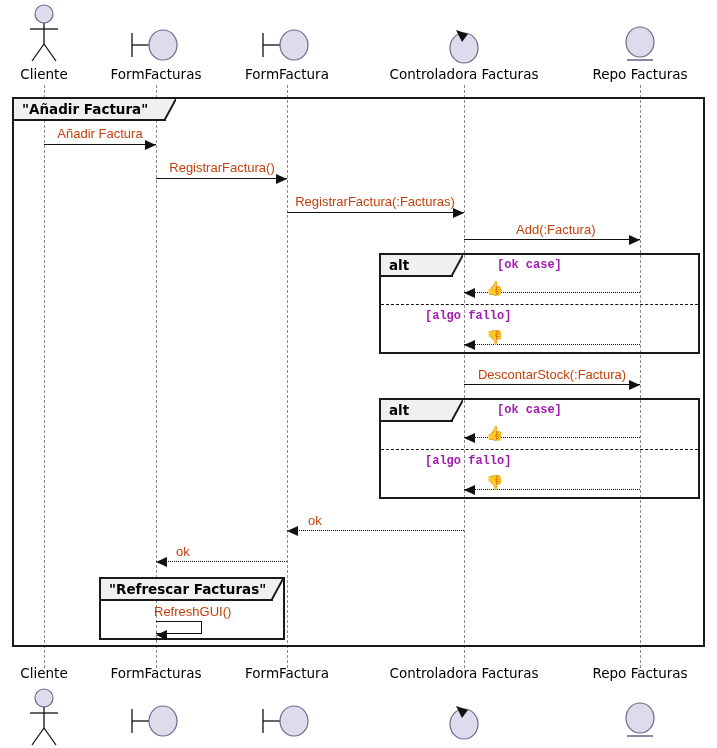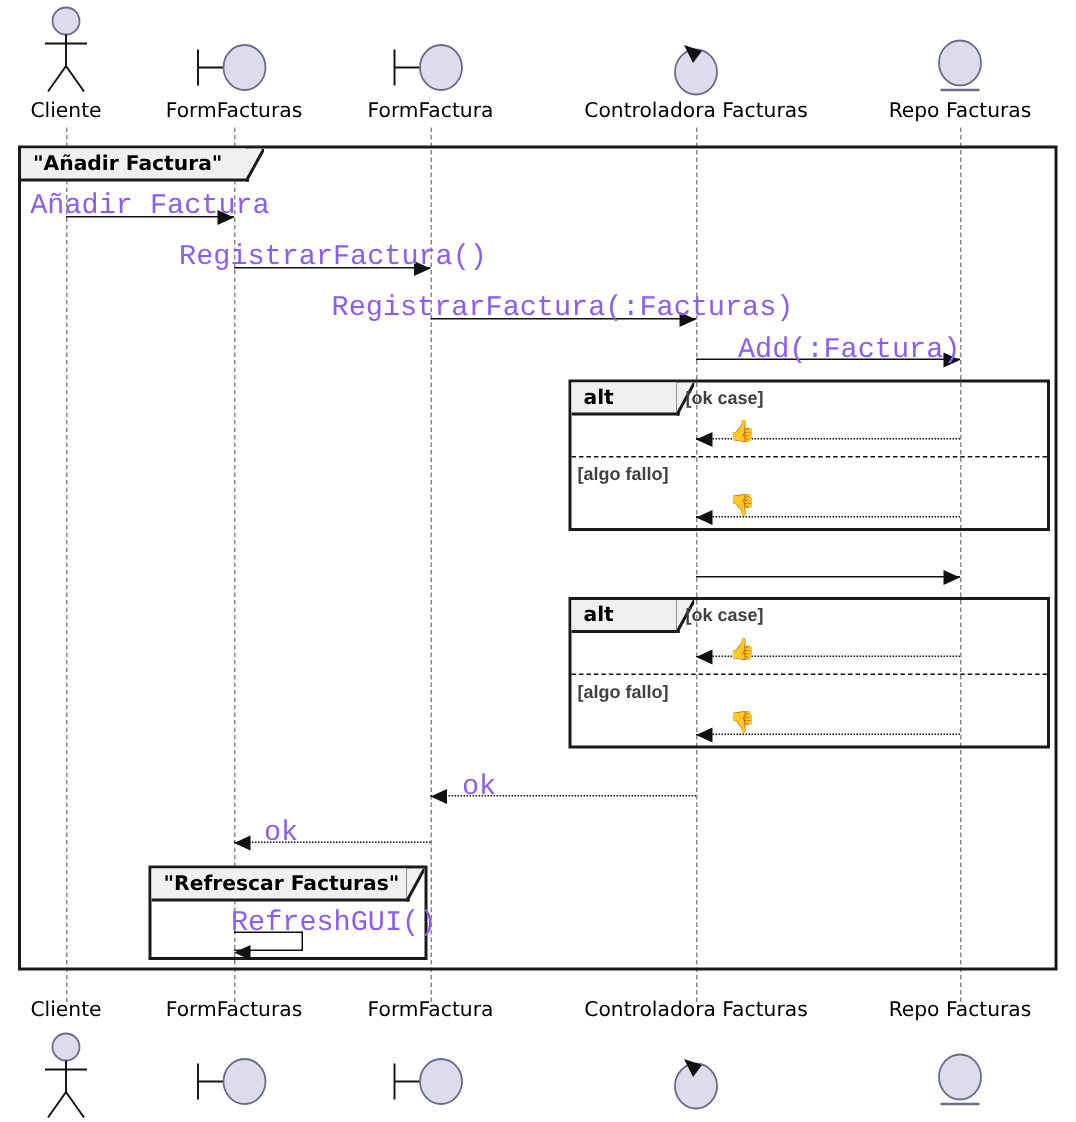--- a/index.html
+++ b/index.html
@@ -72,23 +72,24 @@
 
   .alt-divider {
     position: absolute;
     border-top: 1px dashed #111;
     height: 0;
   }
   .guard {
     position: absolute;
     font-size: 12px;
     font-weight: bold;
-    color: #404040;
-    white-space: nowrap;
-    font-family: Liberation Sans, sans-serif;
+    color: #a21caf;
+    white-space: nowrap;
+    font-family: Liberation Mono, monospace;
+    margin-left: 40px;
   }
   
   .msg-line {
     position: absolute;
     height: 0;
     border-top: 1.6px solid #111;
   }
   .msg-line.dotted {
     border-top: 1.6px dotted #111;
   }
@@ -102,24 +103,24 @@
     border-bottom: 5px solid transparent;
     border-left: 11px solid #111;
   }
   .arrowhead.left {
     border-top: 5px solid transparent;
     border-bottom: 5px solid transparent;
     border-right: 11px solid #111;
   }
   .msg-label {
     position: absolute;
-    font-size: 19px;
-    color: #8b5cf6;
-    white-space: nowrap;
-    font-family: Liberation Mono, monospace;
+    font-size: 13px;
+    color: #c2410c;
+    white-space: nowrap;
+    font-family: Liberation Sans, sans-serif;
   }
   .msg-label.centered { transform: translateX(-50%); }
   .emoji {
     position: absolute;
     font-size: 14px;
     line-height: 1;
     white-space: nowrap;
   }
   
   .self-msg {
@@ -256,29 +257,30 @@
     <div class="arrowhead right" style="left: 145px; top: 140px;"></div>
     <div class="msg-label centered" style="left: 100px; top: 126px;">Añadir Factura</div>
     <div class="msg-line" style="left: 156px; top: 178px; width: 131px;"></div>
     <div class="arrowhead right" style="left: 276px; top: 174px;"></div>
     <div class="msg-label centered" style="left: 222px; top: 160px;">RegistrarFactura()</div>
     <div class="msg-line" style="left: 287px; top: 212px; width: 177px;"></div>
     <div class="arrowhead right" style="left: 453px; top: 208px;"></div>
     <div class="msg-label centered" style="left: 375px; top: 194px;">RegistrarFactura(:Facturas)</div>
     <div class="msg-line" style="left: 464px; top: 239px; width: 176px;"></div>
     <div class="arrowhead right" style="left: 629px; top: 235px;"></div>
-    <div class="msg-label" style="left: 492px; top: 222px;">Add(:Factura)</div>
+    <div class="msg-label" style="left: 516px; top: 222px;">Add(:Factura)</div>
     <div class="msg-line dotted" style="left: 464px; top: 292px; width: 176px;"></div>
     <div class="arrowhead left" style="left: 464px; top: 288px;"></div>
     <div class="emoji" style="left: 486px; top: 281px;">👍</div>
     <div class="msg-line dotted" style="left: 464px; top: 344px; width: 176px;"></div>
     <div class="arrowhead left" style="left: 464px; top: 340px;"></div>
     <div class="emoji" style="left: 486px; top: 330px;">👎</div>
     <div class="msg-line" style="left: 464px; top: 384px; width: 176px;"></div>
     <div class="arrowhead right" style="left: 629px; top: 380px;"></div>
+    <div class="msg-label centered" style="left: 552px; top: 367px;">DescontarStock(:Factura)</div>
     <div class="msg-line dotted" style="left: 464px; top: 437px; width: 176px;"></div>
     <div class="arrowhead left" style="left: 464px; top: 433px;"></div>
     <div class="emoji" style="left: 486px; top: 426px;">👍</div>
     <div class="msg-line dotted" style="left: 464px; top: 489px; width: 176px;"></div>
     <div class="arrowhead left" style="left: 464px; top: 485px;"></div>
     <div class="emoji" style="left: 486px; top: 475px;">👎</div>
     <div class="msg-line dotted" style="left: 287px; top: 530px; width: 177px;"></div>
     <div class="arrowhead left" style="left: 287px; top: 526px;"></div>
     <div class="msg-label" style="left: 308px; top: 513px;">ok</div>
     <div class="msg-line dotted" style="left: 156px; top: 561px; width: 131px;"></div>

